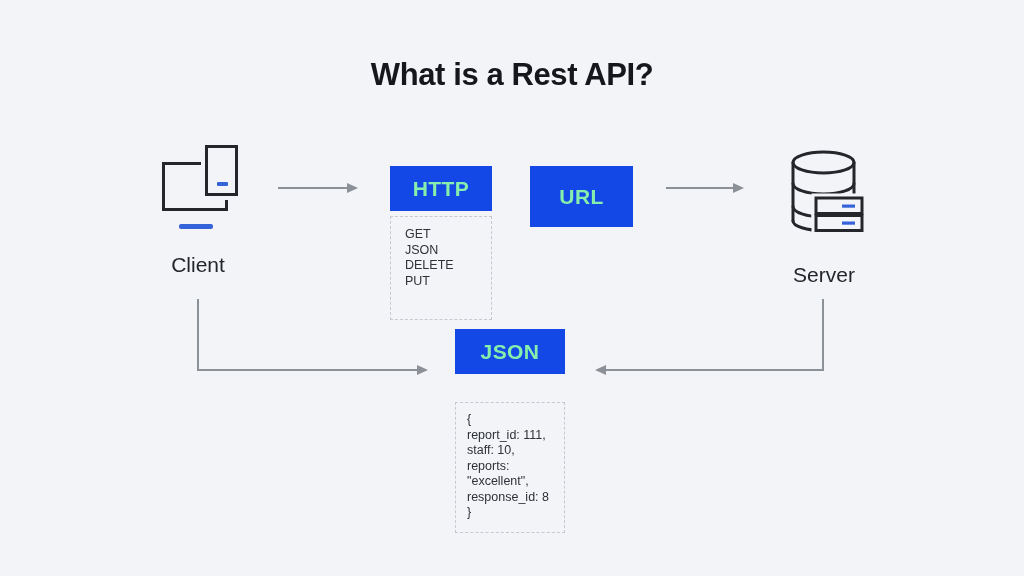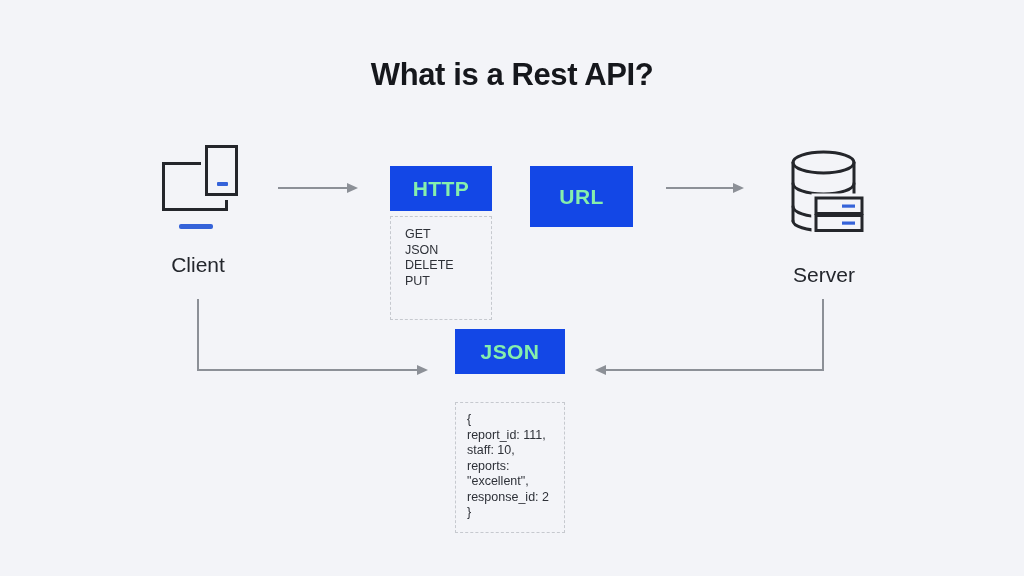--- a/index.html
+++ b/index.html
@@ -153,21 +153,21 @@
 
   <div class="blue-box box-url">URL</div>
 
   <div class="blue-box box-json">JSON</div>
   <div class="dashed-panel panel-json">
     <div>{</div>
     <div>report_id: 111,</div>
     <div>staff: 10,</div>
     <div>reports:</div>
     <div>"excellent",</div>
-    <div>response_id: 2</div>
+    <div>response_id: 8</div>
     <div>}</div>
   </div>
 
   <svg class="arrows-layer" viewBox="0 0 1024 576">
     <g stroke="#8c9097" stroke-width="2" fill="none">
       <line x1="278" y1="188" x2="348" y2="188"></line>
       <line x1="666" y1="188" x2="734" y2="188"></line>
       <polyline points="198,299 198,370 418,370"></polyline>
       <polyline points="823,299 823,370 605,370"></polyline>
     </g>

